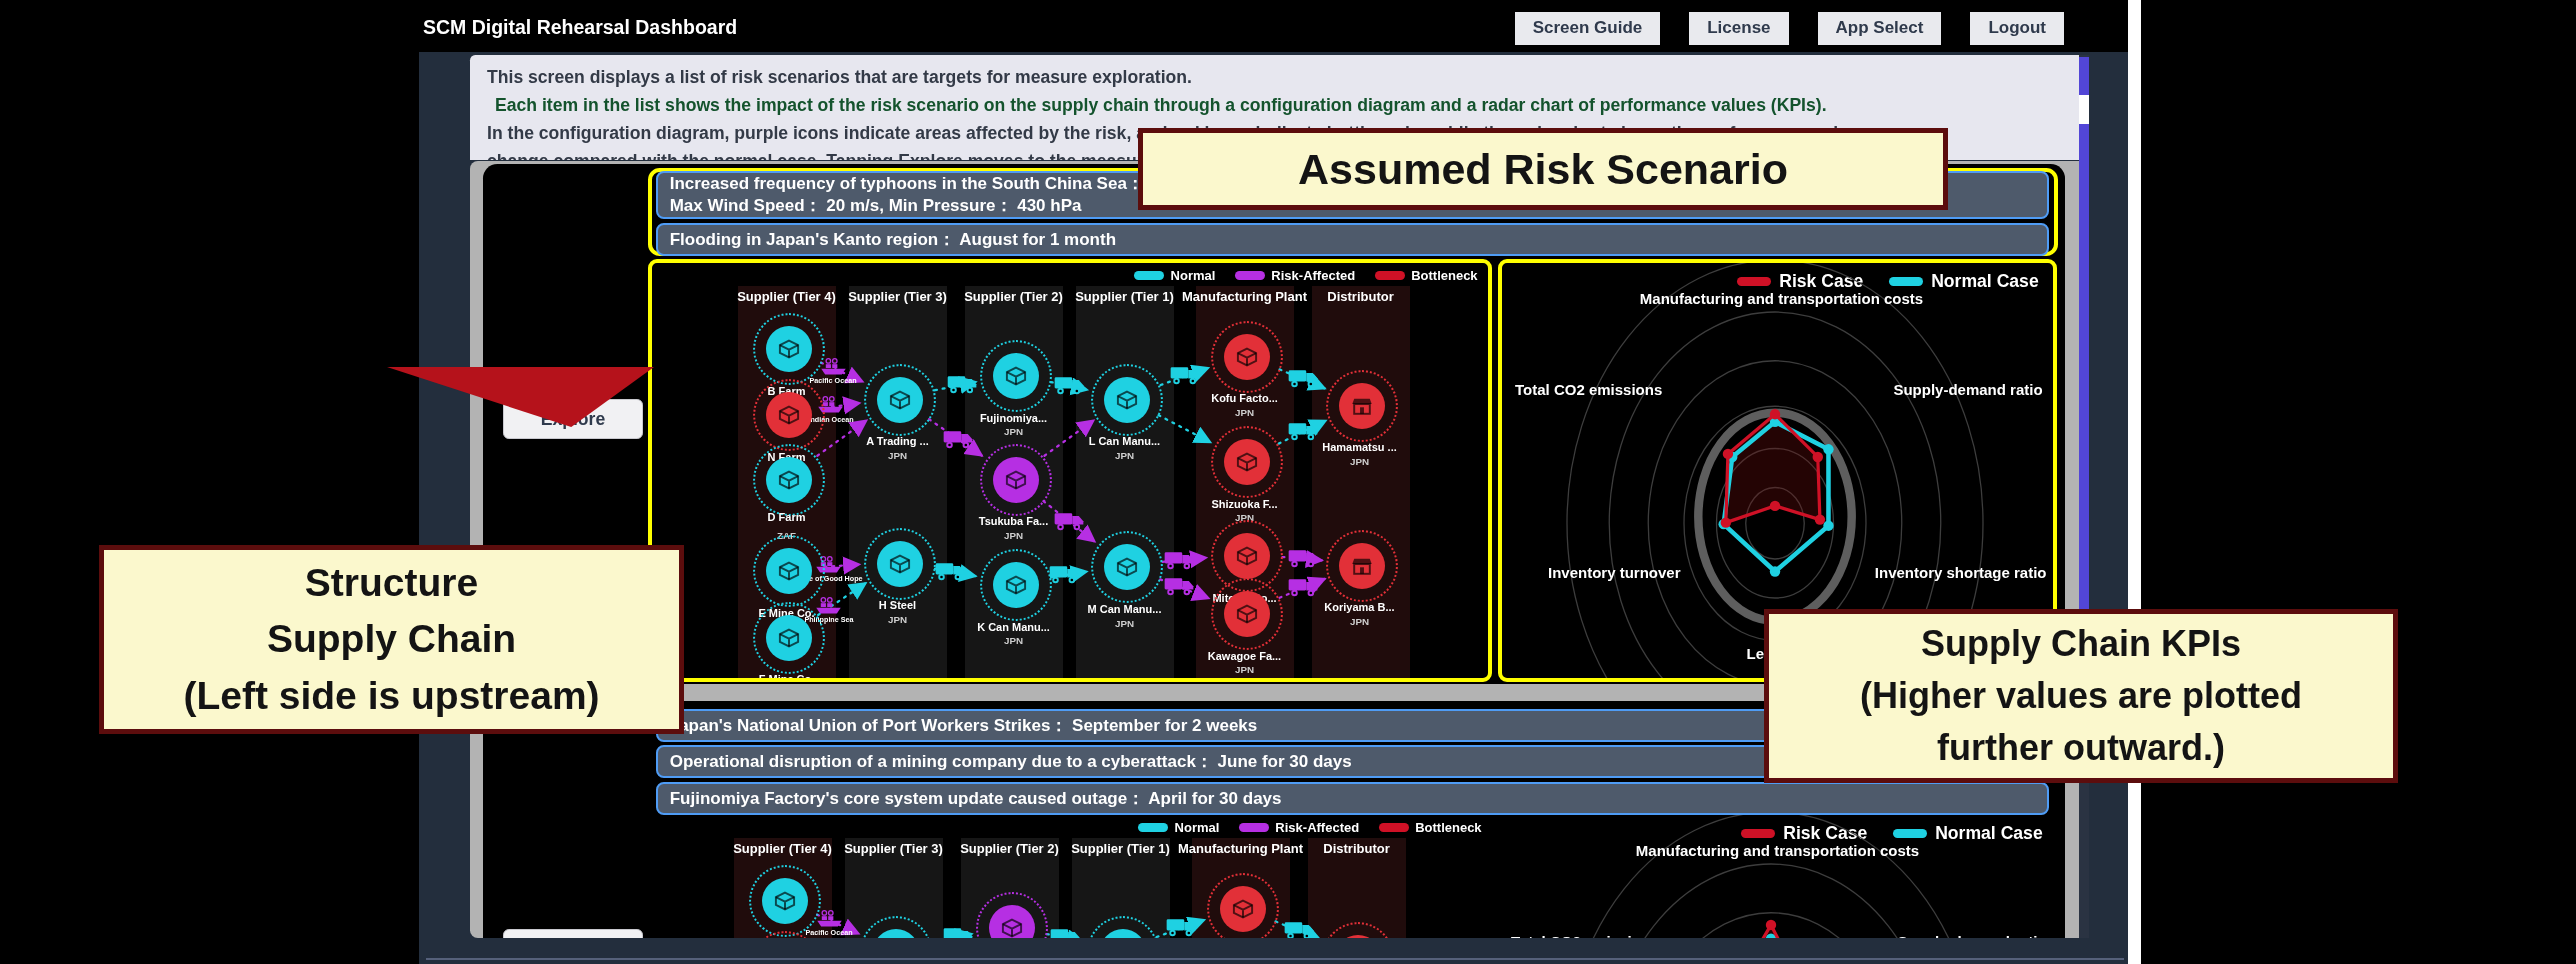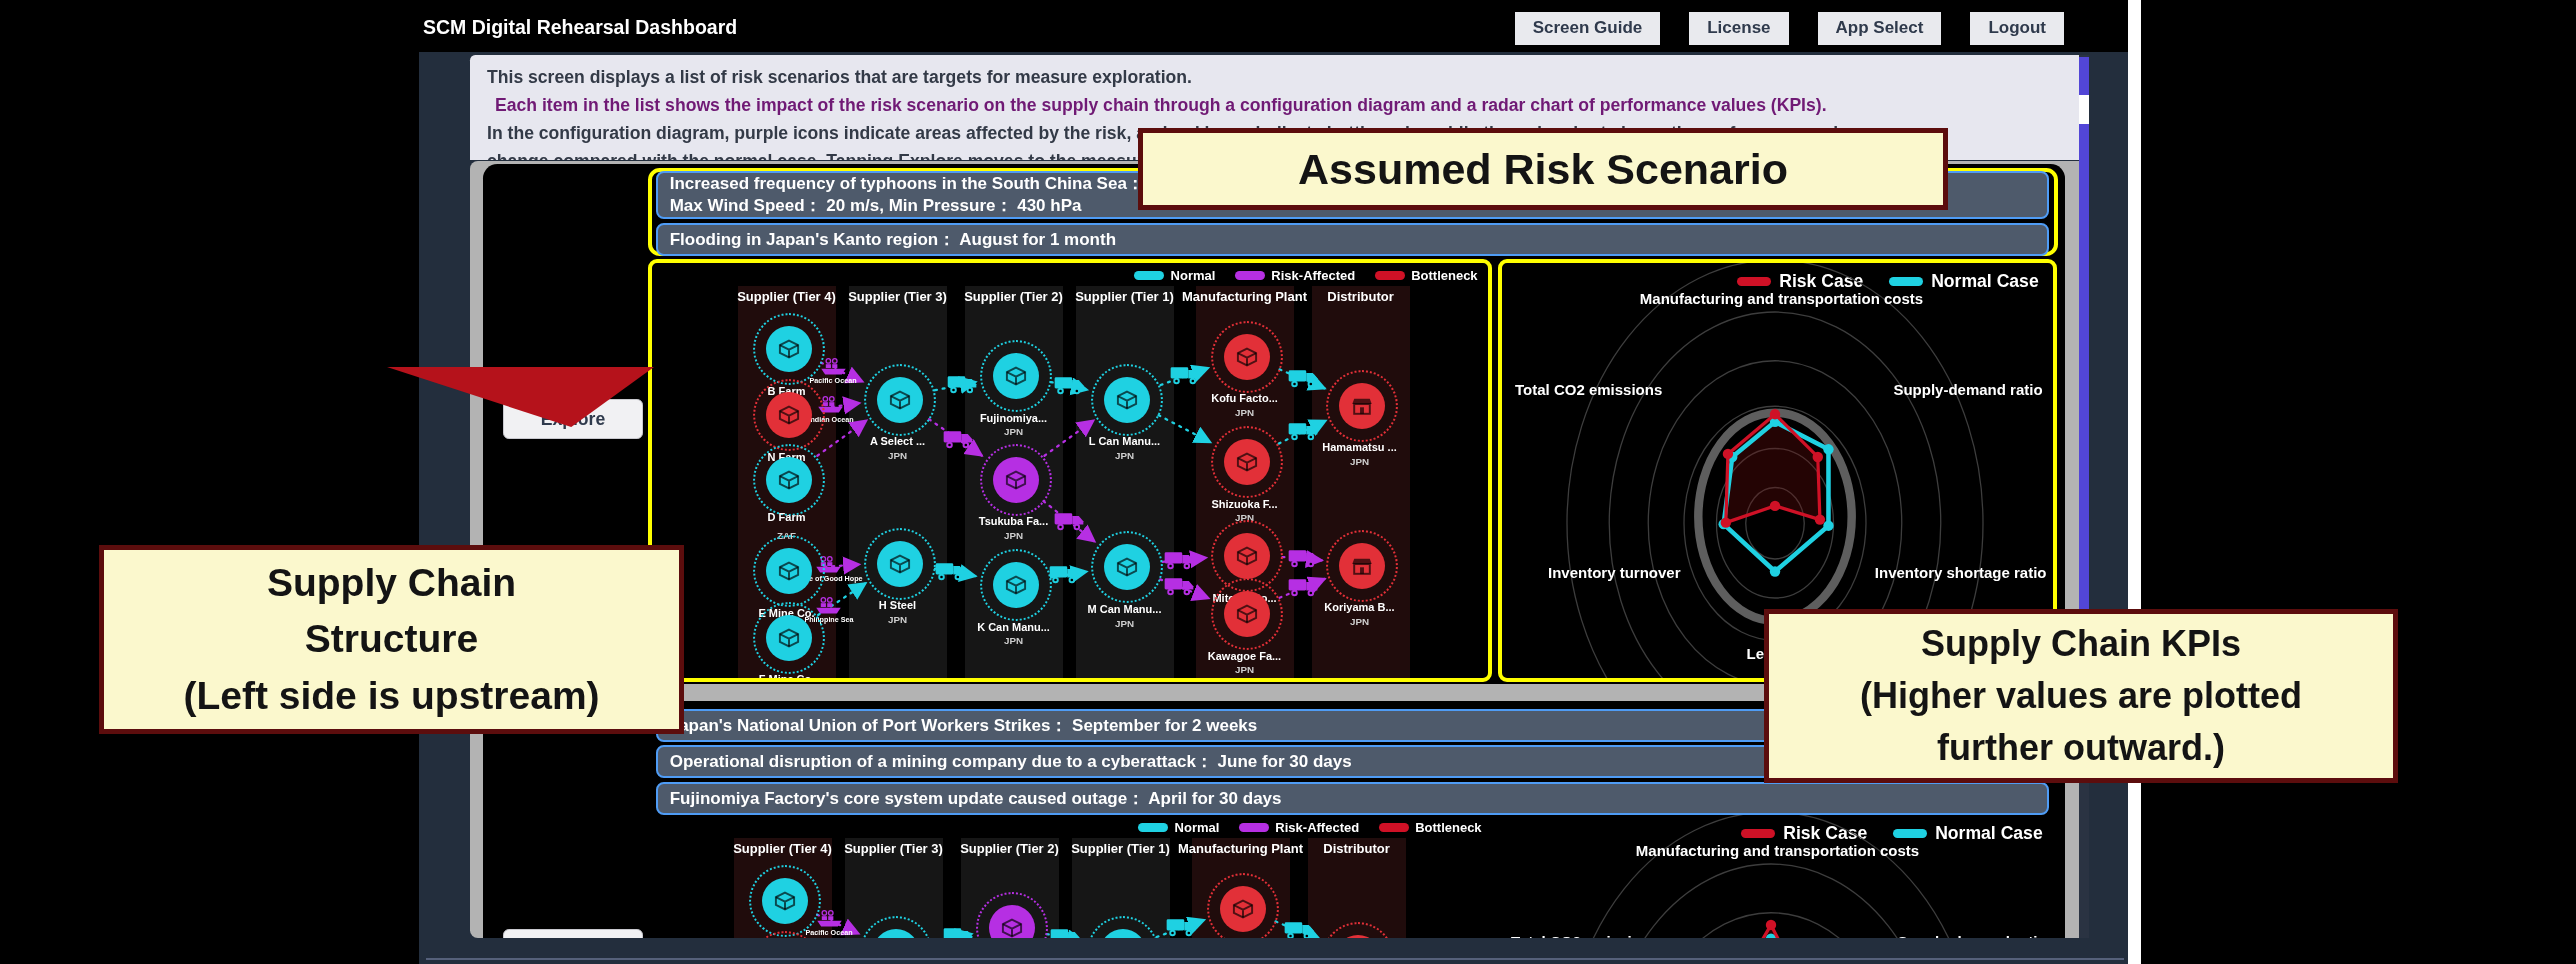--- a/index.html
+++ b/index.html
@@ -69,21 +69,21 @@
       <div class="app-title">SCM Digital Rehearsal Dashboard</div>
       <div class="top-buttons" id="topButtons">
           <div class="top-btn" style="background: rgb(233, 234, 238); color: rgb(47, 58, 76);">Screen Guide</div>
           <div class="top-btn" style="background: rgb(233, 234, 238); color: rgb(47, 58, 76);">License</div>
           <div class="top-btn" style="background: rgb(233, 234, 238); color: rgb(47, 58, 76);">App Select</div>
           <div class="top-btn" style="background: rgb(233, 234, 238); color: rgb(47, 58, 76);">Logout</div>
         </div>
     </div>
     <div class="desc" id="descBox" style="background: rgb(231, 231, 239);">
         <div class="desc-line" style="color: rgb(51, 58, 71);">This screen displays a list of risk scenarios that are targets for measure exploration.</div>
-        <div class="desc-line" style="color: #701a75; padding-left: 25px;">Each item in the list shows the impact of the risk scenario on the supply chain through a configuration diagram and a radar chart of performance values (KPIs).</div>
+        <div class="desc-line" style="color: #14532d; padding-left: 25px;">Each item in the list shows the impact of the risk scenario on the supply chain through a configuration diagram and a radar chart of performance values (KPIs).</div>
         <div class="desc-line" style="color: rgb(51, 58, 71);">In the configuration diagram, purple icons indicate areas affected by the risk, and red icons indicate bottlenecks, while the radar chart shows the performance values</div>
         <div class="desc-line" style="color: rgb(51, 58, 71);">change compared with the normal case. Tapping Explore moves to the measure exploration screen for each risk.</div>
       </div>
     <div class="list-container" id="listContainer" style="background: rgb(179, 179, 179);">
         <div class="card" style="top: 2.6px; height: 520px;"></div>
         <div class="yrect" style="left: 178px; top: 6.5px; width: 1410px; height: 88px;"></div>
         <div class="srow" style="left: 186px; top: 10.4px; width: 1393px; height: 48px; background: rgb(78, 90, 107);">
           <div>Increased frequency of typhoons in the South China Sea：  June for 5 days</div>
           <div>Max Wind Speed：  20 m/s, Min Pressure：  430 hPa</div>
         </div>
@@ -333,21 +333,21 @@
           </div>
           <div class="node-label" style="left: 135px; top: 410px;">F Mine Co.</div>
           <div class="node" style="left: 246px; top: 135px; border-color: rgb(31, 209, 226);">
             <div class="node-inner" style="background: rgb(31, 209, 226);">
               <svg width="26" height="26" viewBox="0 0 40 40">
                 <path d="M20 7 L34 14 L34 26 L20 33 L6 26 L6 14 Z" fill="none" stroke="rgba(0,0,0,0.65)" stroke-width="3"></path>
                 <path d="M6 14 L20 21 L34 14 M20 21 L20 33" fill="none" stroke="rgba(0,0,0,0.65)" stroke-width="3"></path>
               </svg>
             </div>
           </div>
-          <div class="node-label" style="left: 246px; top: 172px;">A Select ...</div>
+          <div class="node-label" style="left: 246px; top: 172px;">A Trading ...</div>
           <div class="node-sub" style="left: 246px; top: 187px;">JPN</div>
           <div class="node" style="left: 246px; top: 299px; border-color: rgb(31, 209, 226);">
             <div class="node-inner" style="background: rgb(31, 209, 226);">
               <svg width="26" height="26" viewBox="0 0 40 40">
                 <path d="M20 7 L34 14 L34 26 L20 33 L6 26 L6 14 Z" fill="none" stroke="rgba(0,0,0,0.65)" stroke-width="3"></path>
                 <path d="M6 14 L20 21 L34 14 M20 21 L20 33" fill="none" stroke="rgba(0,0,0,0.65)" stroke-width="3"></path>
               </svg>
             </div>
           </div>
           <div class="node-label" style="left: 246px; top: 336px;">H Steel</div>
@@ -710,22 +710,22 @@
     <div id="scrollThumb2" style="position: absolute; left: 1660px; top: 124px; width: 10.4px; height: 595px; background: rgb(82, 70, 215);"></div>
     <div class="footer-line"></div>
   </div>
   <div class="white-edge"></div>
 
   <div class="callout" id="calloutAssumed" style="left: 1138px; top: 128px; width: 810px; height: 82px; font-size: 43px; background: rgb(251, 248, 205);">Assumed Risk Scenario</div>
 
   <div style="position: absolute; left: 387px; top: 367px; width: 267px; height: 60px; z-index: 50; clip-path: polygon(0px 0px, 100% 0px, 69% 100%); background: rgb(181, 18, 27);"></div>
 
   <div class="callout" id="calloutStructure" style="left: 99px; top: 545px; width: 585px; height: 189px; font-size: 39px; line-height: 1.45; background: rgb(251, 248, 205);">
+      <div>Structure</div>
       <div>Supply Chain</div>
-      <div>Structure</div>
       <div>(Left side is upstream)</div>
     </div>
 
   <div class="callout" id="calloutKpis" style="left: 1764px; top: 609px; width: 634px; height: 174px; font-size: 36px; line-height: 1.45; background: rgb(251, 248, 205);">
       <div>Supply Chain KPIs</div>
       <div>(Higher values are plotted</div>
       <div>further outward.)</div>
     </div>
 </div>
 

